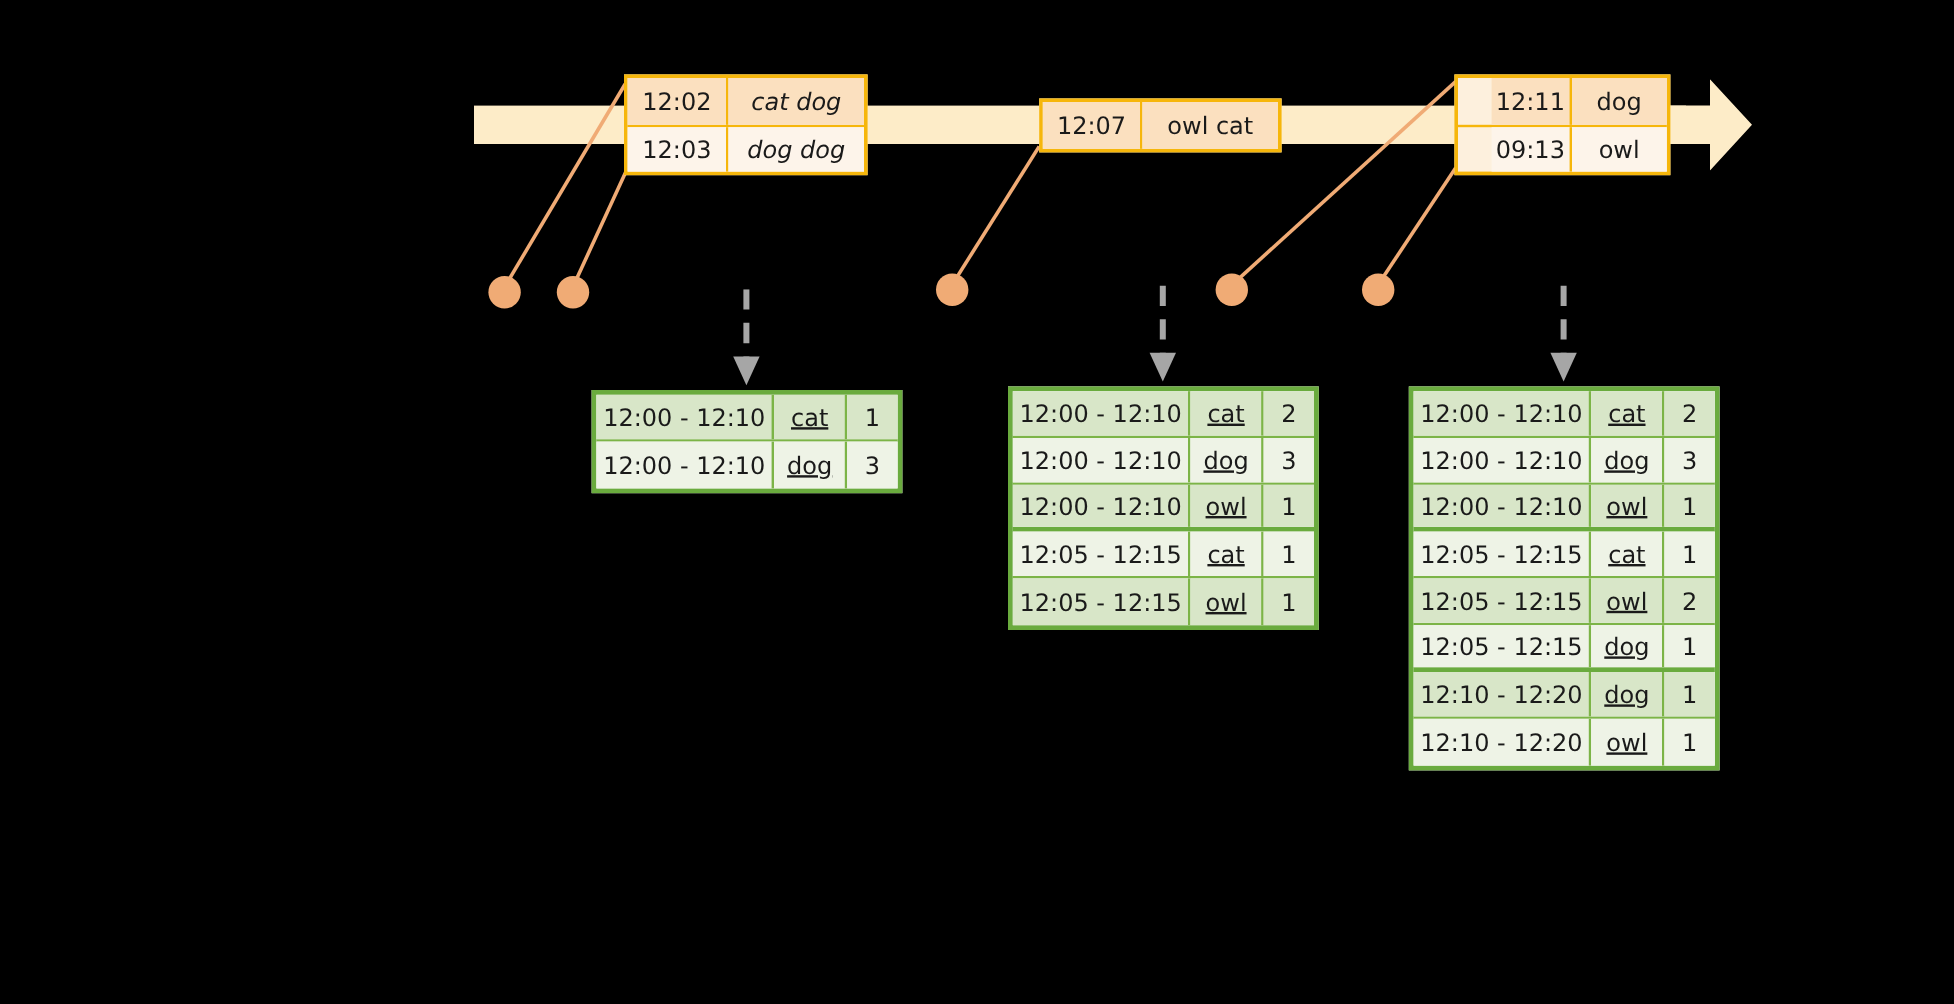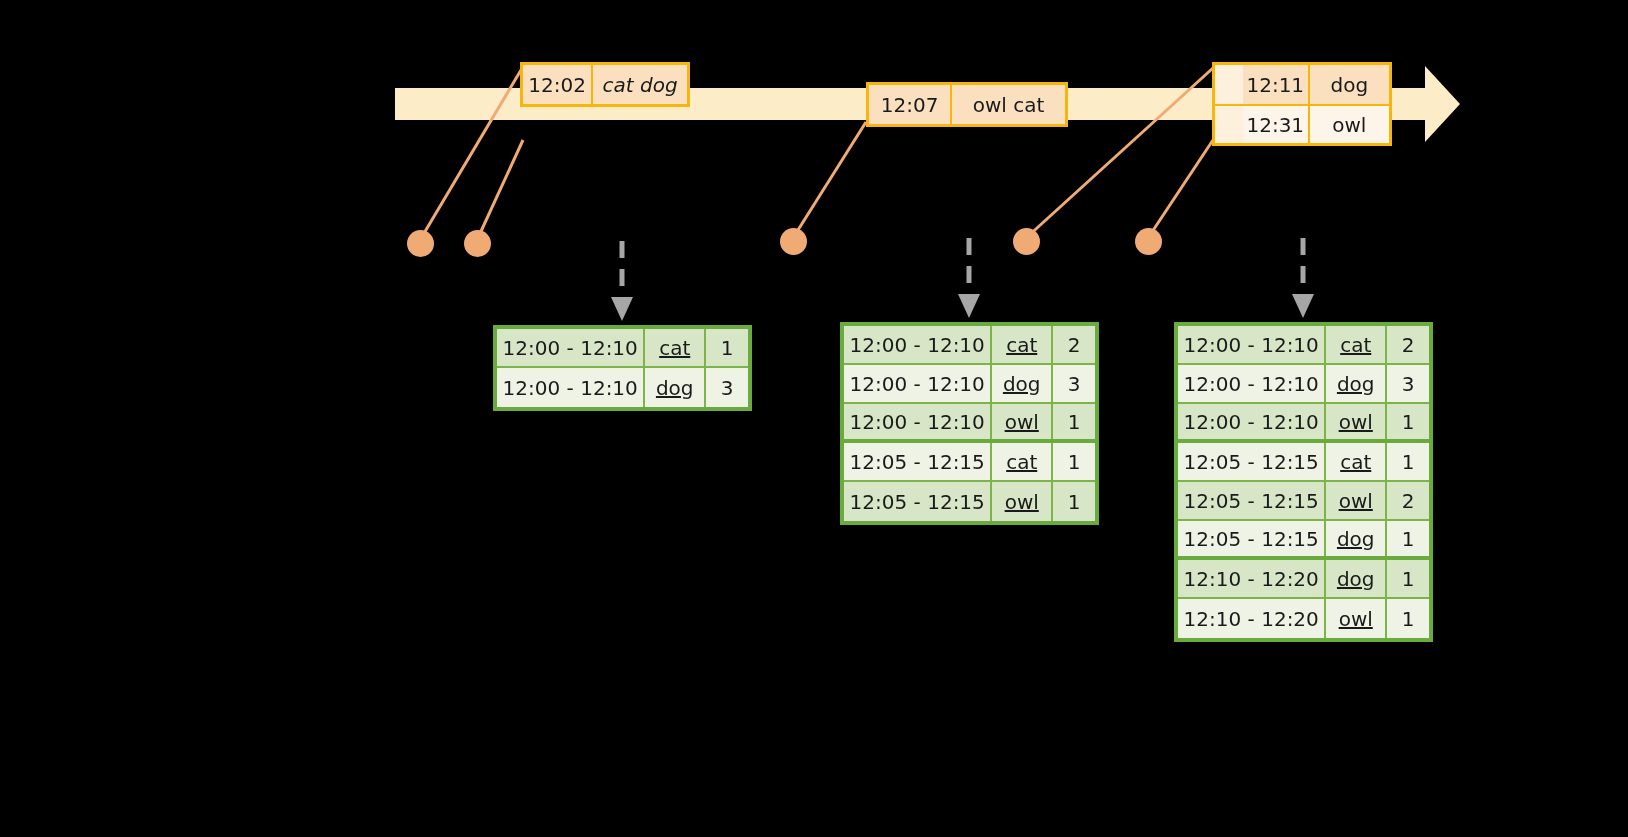--- a/index.html
+++ b/index.html
@@ -64,21 +64,21 @@
     justify-content: center;
     font-size: 20px;
     color: #1a1a1a;
     background: #fdf4ea;
     box-sizing: border-box;
     white-space: nowrap;
   }
   .ev-time { border-right: 2px solid #f6b60b; }
 
   
-  #event-box-1 { left: 520px; top: 62px; width: 170px; }
+  #event-box-1 { left: 520px; top: 62px; width: 203px; }
   #event-box-1 .ev-time { width: 85px; }
   #event-box-1 .ev-text { width: 114px; font-style: italic; }
 
   #event-box-2 { left: 866px; top: 82px; width: 202px; }
   #event-box-2 .ev-time { width: 84px; }
   #event-box-2 .ev-text { width: 114px; text-align: center; }
 
   #event-box-3 { left: 1212px; top: 62px; width: 180px; }
   #event-box-3 .ev-time { width: 80px; margin-left: 28px; }
   #event-box-3 .ev-text { width: 96px; }
@@ -178,34 +178,38 @@
   <svg class="dash-arrow" style="left:1290px;top:238px" viewBox="0 0 26 82" xmlns="http://www.w3.org/2000/svg">
     <line x1="13" y1="0" x2="13" y2="58" stroke="#a6a6a6" stroke-width="5" stroke-dasharray="17 11"></line>
     <polygon points="2,56 24,56 13,80" fill="#a6a6a6"></polygon>
   </svg>
 
   <div class="event-box" id="event-box-1">
       <div class="event-row shaded">
         <div class="ev-cell ev-time">12:02</div>
         <div class="ev-cell ev-text">cat dog</div>
       </div>
+      <div class="event-row">
+        <div class="ev-cell ev-time">12:03</div>
+        <div class="ev-cell ev-text">dog dog</div>
+      </div>
     </div>
   <div class="event-box" id="event-box-2">
       <div class="event-row shaded">
         <div class="ev-cell ev-time">12:07</div>
         <div class="ev-cell ev-text">owl cat</div>
       </div>
     </div>
   <div class="event-box" id="event-box-3">
       <div class="event-row shaded">
         <div class="ev-cell ev-time">12:11</div>
         <div class="ev-cell ev-text">dog</div>
       </div>
       <div class="event-row">
-        <div class="ev-cell ev-time">12:31</div>
+        <div class="ev-cell ev-time">09:13</div>
         <div class="ev-cell ev-text">owl</div>
       </div>
     </div>
 
   <div class="result-table" id="result-table-1">
       <div class="res-row alt">
         <div class="res-cell c-window">12:00 - 12:10</div>
         <div class="res-cell c-word">cat</div>
         <div class="res-cell c-count">1</div>
       </div>

